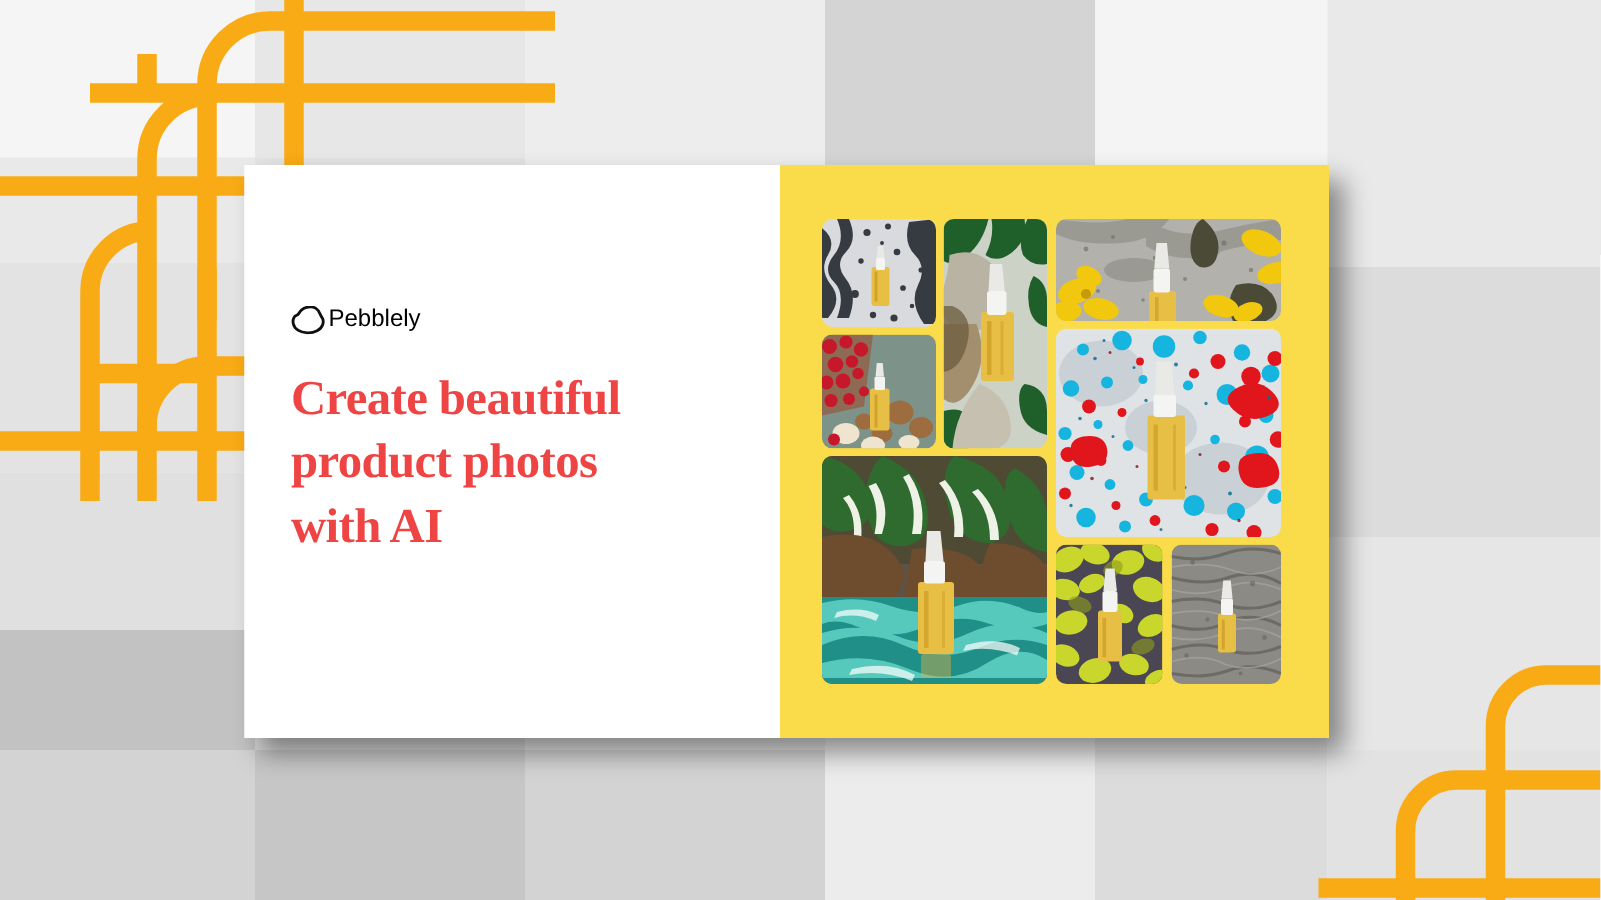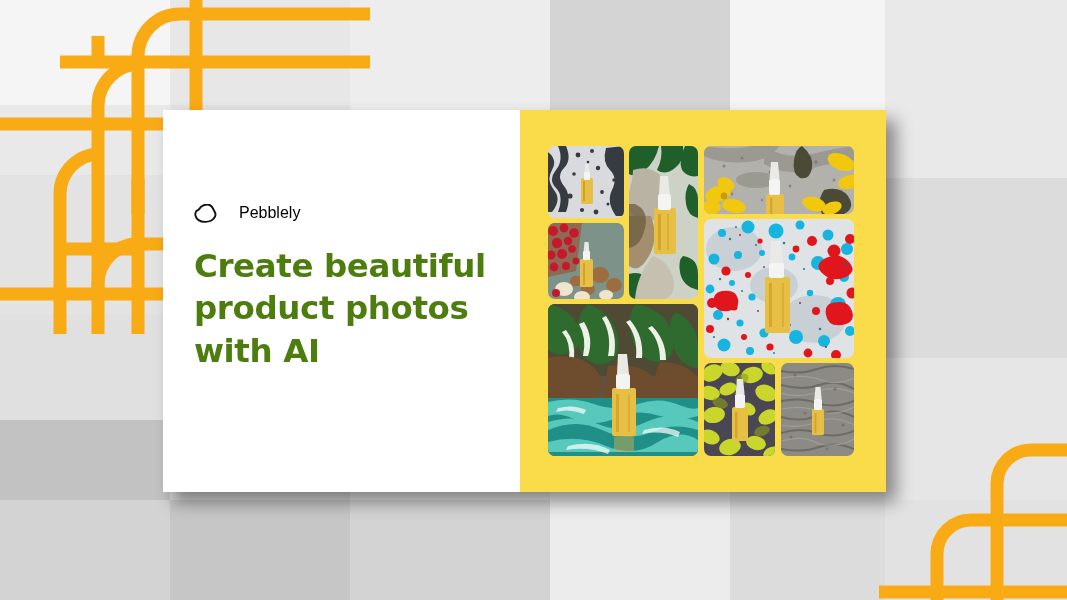--- a/index.html
+++ b/index.html
@@ -55,21 +55,21 @@
     width: 357px;
     background: #ffffff;
     box-sizing: border-box;
     padding: 92px 0 0 31px;
     position: relative;
   }
 
   #brand {
     display: flex;
     align-items: center;
-    gap: 20px;
+    gap: 0;
     height: 22px;
   }
   #brand-mark { display: block; }
 
   #headline {
     margin: 21px 0 0 0;
     font-family: "DejaVu Sans", sans-serif;
     font-size: 32.5px;
     font-weight: 700;
     line-height: 1.30;
@@ -177,21 +177,21 @@
 
       <div id="brand">
         <svg id="brand-mark" width="25" height="19" viewBox="0 0 25 19" fill="none">
           <path d="M5.2 5.0 C7.4 1.0 13.0 -0.6 16.6 1.6 C19.0 3.1 19.2 5.6 20.6 7.6
                    C22.6 10.5 21.0 14.6 17.4 16.5 C13.6 18.5 8.0 18.3 4.6 16.1
                    C1.2 13.9 0.6 9.8 2.2 7.3 C3.0 6.1 4.3 6.6 5.2 5.0 Z" stroke="#101010" stroke-width="1.9" fill="none" stroke-linejoin="round"></path>
         </svg>
         <span>Pebblely</span>
       </div>
 
-      <h1 id="headline" style="color: #4d7c0f;">Create beautiful
+      <h1 id="headline" style="color: #ef4444; font-family: Liberation Serif, serif;">Create beautiful
 product photos
 with AI</h1>
     </div>
 
     <div id="card-right" style="background: rgb(250, 220, 75);">
       <div id="collage">
 
         <div class="tile" style="left:0px;top:0px;width:76px;height:72px;">
           <svg viewBox="0 0 76 72" preserveAspectRatio="none">
             <rect width="76" height="72" fill="#d8dade"></rect>

